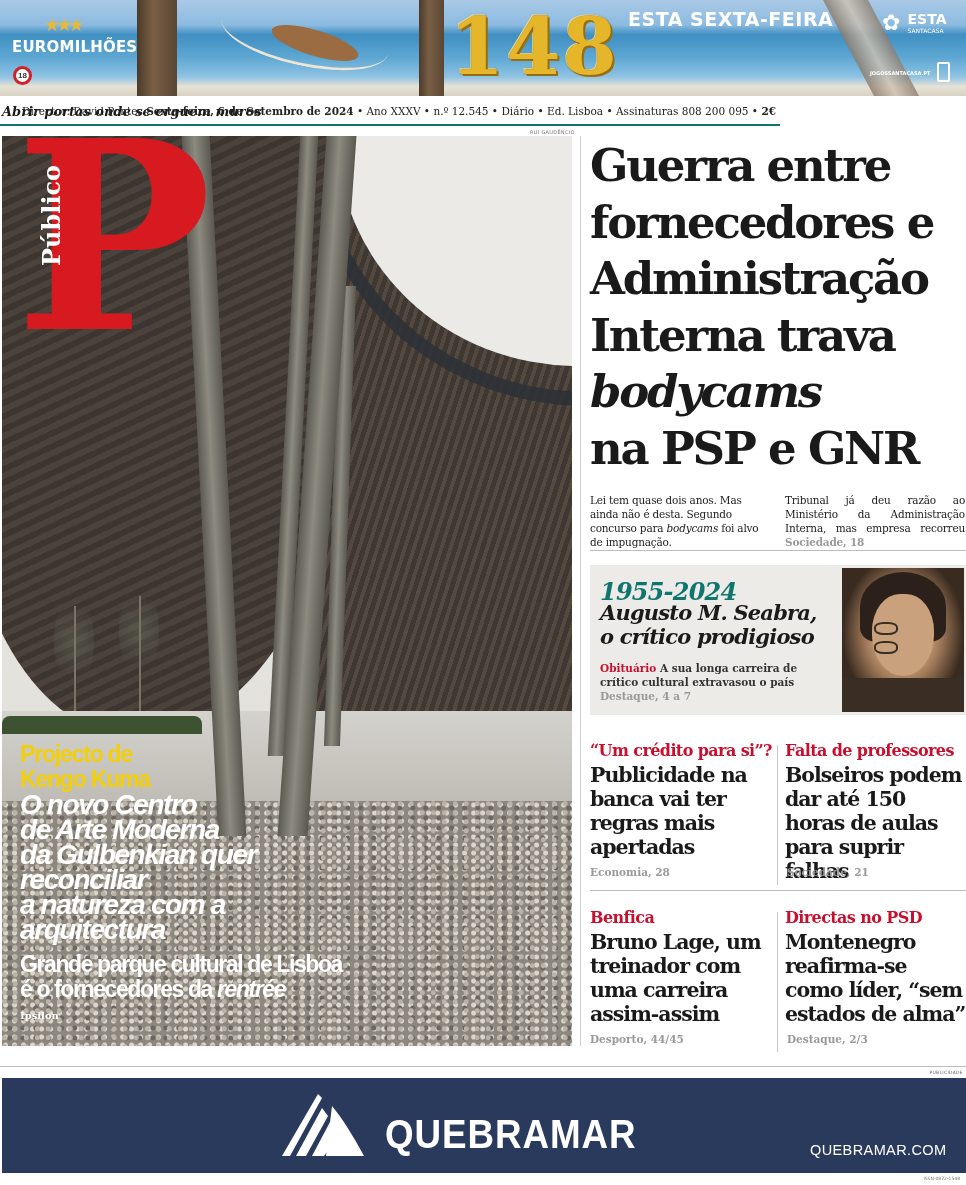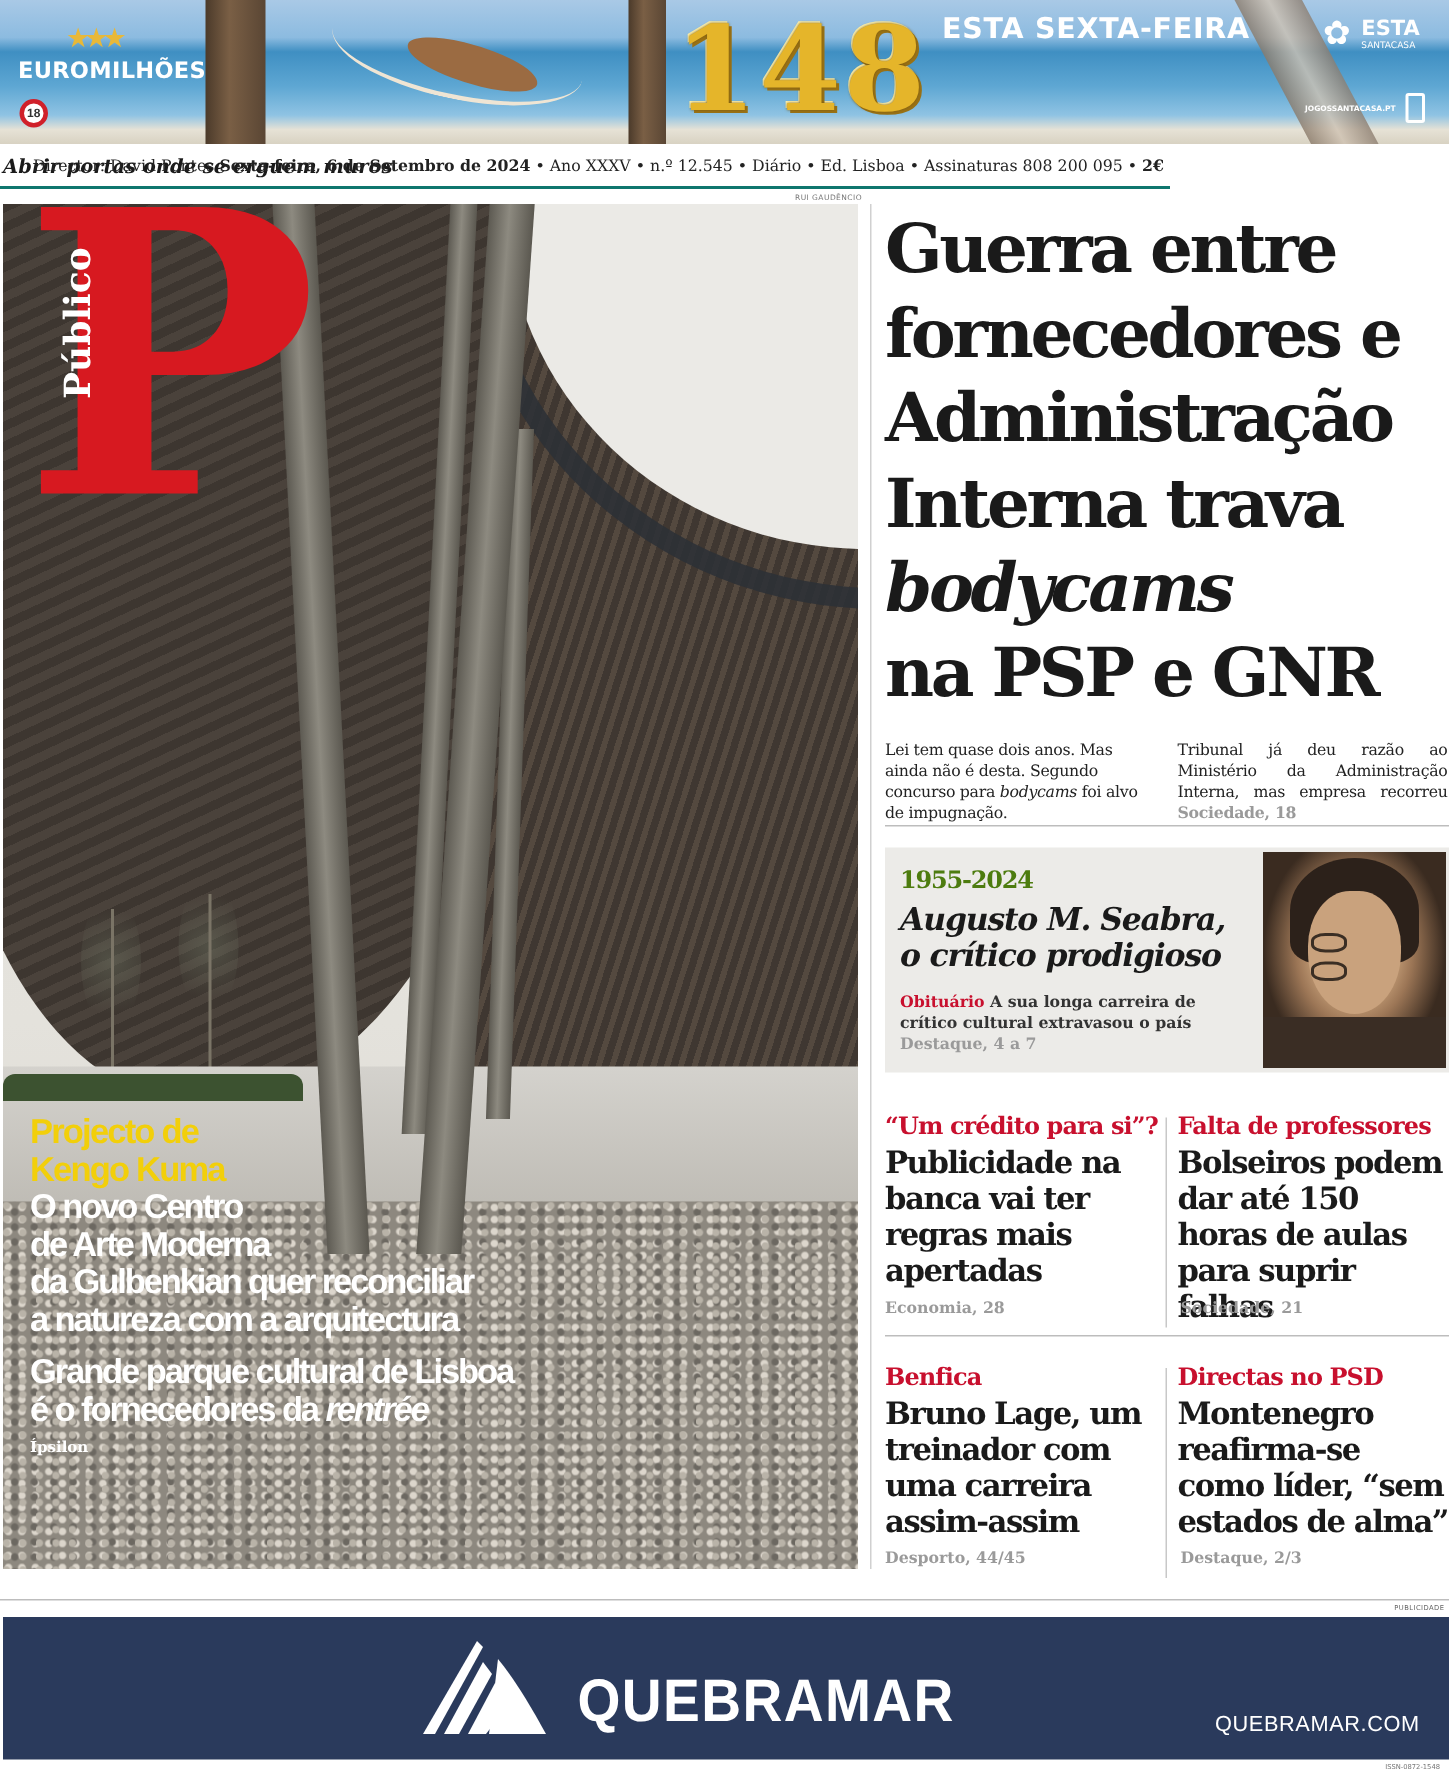--- a/index.html
+++ b/index.html
@@ -69,38 +69,38 @@
   .photo .tree-crown.b { left: 117px; top: 450px; }
 
   
   .logo { position: absolute; left: 15px; top: 148px; width: 198px; height: 204px; }
   .logo .bigP { position: absolute; left: 0; top: -42px; font-family: "DejaVu Serif", serif; font-weight: bold; font-size: 262px; line-height: 262px; color: #d71920; letter-spacing: -6px; }
   .logo .wordmark { position: absolute; left: 22px; top: 118px; transform: rotate(-90deg); transform-origin: left top; color: #fff; font-family: "DejaVu Serif", serif; font-weight: bold; font-size: 24px; white-space: nowrap; }
 
   
   .overlay { position: absolute; left: 20px; top: 742px; width: 340px; font-family: "Liberation Sans", "DejaVu Sans", sans-serif; font-weight: bold; }
   .overlay .kicker { color: #f2cf0a; font-size: 23px; line-height: 25px; letter-spacing: -1.2px; }
-  .overlay .headline { color: #fff; font-size: 23px; line-height: 25px; letter-spacing: -1.4px; }
+  .overlay .headline { color: #fff; font-size: 28px; line-height: 25px; letter-spacing: -1.4px; font-style: italic; }
   .overlay .sub { color: #fff; font-size: 23px; line-height: 25px; letter-spacing: -1.4px; margin-top: 10px; }
   .overlay .sub i { font-style: italic; }
   .overlay .section { color: #fff; font-family: "DejaVu Serif", serif; font-size: 10px; font-weight: bold; margin-top: 8px; }
 
   
   .rcol-rule { position: absolute; left: 580px; top: 136px; width: 1px; height: 910px; background: #d0d0d0; }
   .lead-title { position: absolute; left: 590px; top: 138px; width: 376px; font-family: "DejaVu Serif", serif; font-weight: bold; font-size: 45px; line-height: 56.5px; letter-spacing: -2.2px; color: #1a1a1a; }
   .lead-title i { font-style: italic; }
   .lead-deck { position: absolute; top: 493px; font-size: 10.5px; line-height: 14px; color: #222; letter-spacing: -0.2px; }
   .lead-deck.d1 { left: 590px; width: 183px; }
   .lead-deck.d2 { left: 785px; width: 180px; text-align: justify; }
   .lead-deck i { font-style: italic; }
   .ref { color: #9a9a9a; font-weight: bold; }
   .hr { position: absolute; height: 1px; background: #bdbdbd; }
 
   .obit { position: absolute; left: 590px; top: 565px; width: 376px; height: 150px; background: #ecebe8; }
-  .obit .years { position: absolute; left: 10px; top: 12px; font-weight: bold; font-size: 16px; color: #4d7c0f; letter-spacing: -0.8px; }
+  .obit .years { position: absolute; left: 10px; top: 12px; font-style: italic; font-weight: bold; font-size: 24px; color: #0f766e; letter-spacing: -0.8px; }
   .obit .name { position: absolute; left: 10px; top: 36px; width: 240px; font-style: italic; font-weight: bold; font-size: 21px; line-height: 24px; color: #1a1a1a; letter-spacing: -0.8px; }
   .obit .blurb { position: absolute; left: 10px; top: 96px; width: 230px; font-size: 10.5px; line-height: 14px; font-weight: bold; color: #333; }
   .obit .blurb .tag { color: #c8102e; }
   .obit .portrait { position: absolute; left: 252px; top: 3px; width: 122px; height: 144px; overflow: hidden;
     background: radial-gradient(ellipse at 50% 45%, #c7a079 0 30%, #9c7656 45%, #3a2b20 70%), #d9c4a8; }
   .obit .portrait .hair { position: absolute; left: 18px; top: 4px; width: 86px; height: 70px; border-radius: 50% 50% 20% 20%; background: #2c211a; }
   .obit .portrait .face { position: absolute; left: 30px; top: 26px; width: 62px; height: 82px; border-radius: 45% 45% 50% 50%; background: #c9a27d; }
   .obit .portrait .glasses { position: absolute; left: 32px; top: 52px; width: 58px; height: 14px; }
   .obit .portrait .glasses span { display: inline-block; width: 24px; height: 13px; border: 2px solid #3a2e24; border-radius: 40%; margin-right: 6px; }
   .obit .portrait .shirt { position: absolute; left: 0; top: 110px; width: 122px; height: 40px; background: #3a2d24; }

